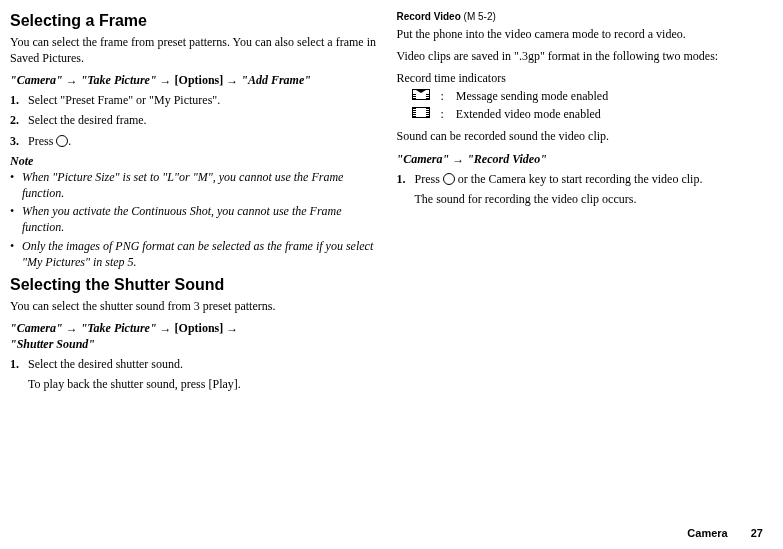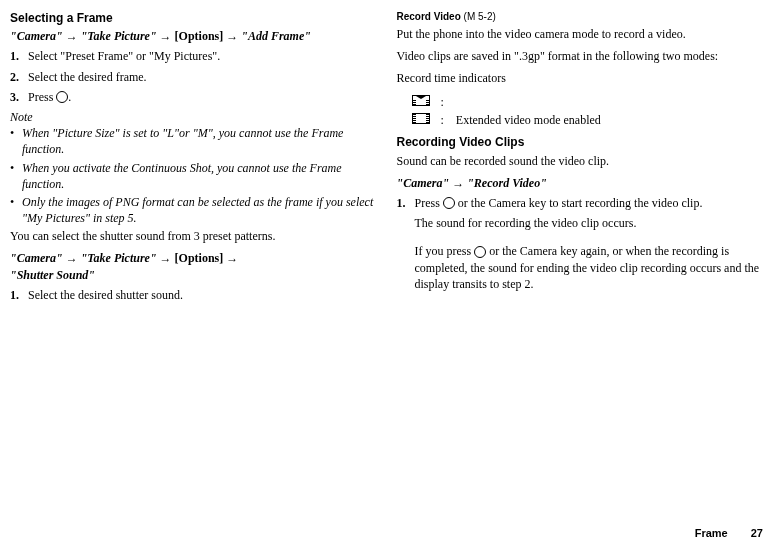--- a/index.html
+++ b/index.html
@@ -21,21 +21,21 @@
       display: flex;
       gap: 20px;
     }
     .col {
       flex: 1;
       min-width: 0;
     }
     .heading {
       font-family: Arial, Helvetica, sans-serif;
       font-weight: bold;
-      font-size: 12px;
+      font-size: 16px;
       margin-bottom: 2px;
     }
     .big-heading {
       font-family: Arial, Helvetica, sans-serif;
       font-weight: bold;
       font-size: 10px;
       margin-bottom: 2px;
     }
     p {
       margin-bottom: 6px;
@@ -63,21 +63,21 @@
     }
     .numcontent {
       flex: 1;
     }
     .indent {
       padding-left: 18px;
       margin-bottom: 6px;
     }
     .note-label {
       font-style: italic;
-      font-weight: normal;
+      font-weight: bold;
       margin-bottom: 0;
     }
     ul.bullets {
       list-style: none;
       padding-left: 0;
     }
     ul.bullets li {
       display: flex;
       margin-bottom: 2px;
     }
@@ -174,20 +174,21 @@
       bottom: 0; left: 0;
       width: 18px; height: 7px;
     }
   </style>
 </head>
 <body>
 
 <div class="columns">
   <div class="col">
     <div class="heading">Selecting a Frame</div>
+    <p>You can select the frame from preset patterns. You can also select a frame in Saved Pictures.</p>
     <p class="path">
       <span>"Camera"</span> <span class="arrow">→</span>
       <span>"Take Picture"</span> <span class="arrow">→</span>
       <span style="font-style:normal">[Options]</span> <span class="arrow">→</span>
       <span>"Add Frame"</span>
     </p>
     <ol class="num">
       <li>
         <span class="numlabel">1.</span>
         <span class="numcontent">Select "Preset Frame" or "My Pictures".</span>
@@ -213,76 +214,75 @@
         </li>
       <li>
           <span class="bullet">•</span>
           <span class="bulletcontent">When you activate the Continuous Shot, you cannot use the Frame function.</span>
         </li>
       <li>
           <span class="bullet">•</span>
           <span class="bulletcontent">Only the images of PNG format can be selected as the frame if you select "My Pictures" in step 5.</span>
         </li>
     </ul>
+    <div class="heading" style="margin-top:4px">Selecting the Shutter Sound</div>
     <p>You can select the shutter sound from 3 preset patterns.</p>
     <p class="path">
       <span>"Camera"</span> <span class="arrow">→</span>
       <span>"Take Picture"</span> <span class="arrow">→</span>
       <span style="font-style:normal">[Options]</span> <span class="arrow">→</span><br>
       <span>"Shutter Sound"</span>
     </p>
     <ol class="num">
       <li>
         <span class="numlabel">1.</span>
         <span class="numcontent">Select the desired shutter sound.</span>
       </li>
     </ol>
+    <p class="indent">To play back the shutter sound, press [Play].</p>
   </div>
 
   <div class="col">
     <div class="big-heading">
       <span>Record Video</span><span style="font-weight:normal"> (M 5-2)</span>
     </div>
     <p>Put the phone into the video camera mode to record a video.</p>
     <p>Video clips are saved in ".3gp" format in the following two modes:</p>
-    <p style="margin-bottom:8px">Record time indicators</p>
+    <p style="margin-bottom:2px">Record time indicators</p>
     <div class="indicator-row">
       <span class="indicator-icon">
         <span class="envelope-icon">
           <span class="envelope-top"></span>
           <span class="envelope-flap"></span>
           <span class="film-icon envelope-film"></span>
         </span>
       </span>
       <span class="indicator-colon">:</span>
+      <span>Message sending mode enabled</span>
     </div>
     <div class="indicator-row" style="margin-bottom:6px">
       <span class="indicator-icon">
         <span class="film-icon"></span>
       </span>
       <span class="indicator-colon">:</span>
       <span>Extended video mode enabled</span>
     </div>
-    <div class="heading">Recording Video Clips</div>
     <p>Sound can be recorded sound the video clip.</p>
     <p class="path">
       <span>"Camera"</span> <span class="arrow">→</span>
       <span>"Record Video"</span>
     </p>
     <ol class="num">
       <li>
         <span class="numlabel">1.</span>
         <span class="numcontent">
           <span>Press </span><span class="circle-icon"></span><span> or the Camera key to start recording the video clip.</span>
         </span>
       </li>
     </ol>
     <p class="indent" style="margin-bottom:12px">The sound for recording the video clip occurs.</p>
-    <p class="indent">
-      <span>If you press </span><span class="circle-icon"></span><span> or the Camera key again, or when the recording is completed, the sound for ending the video clip recording occurs and the display transits to step 2.</span>
-    </p>
   </div>
 </div>
 
 <div class="footer">
-  <span class="label">Frame</span>
+  <span class="label">Camera</span>
   <span class="page">27</span>
 </div>
 
 </body></html>

